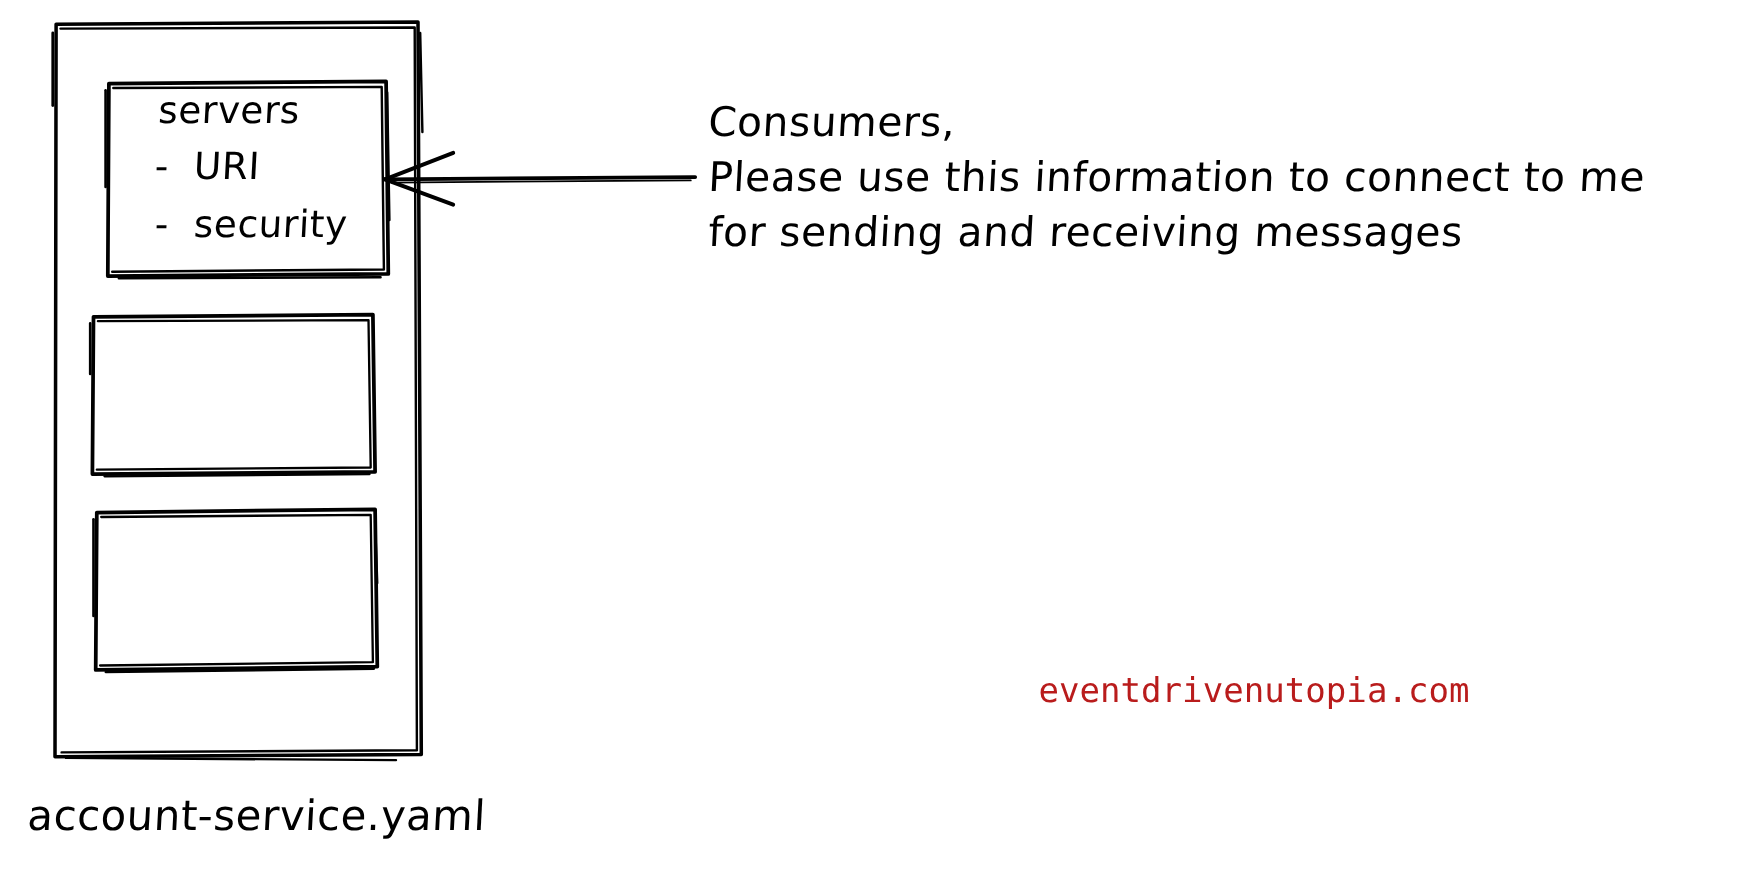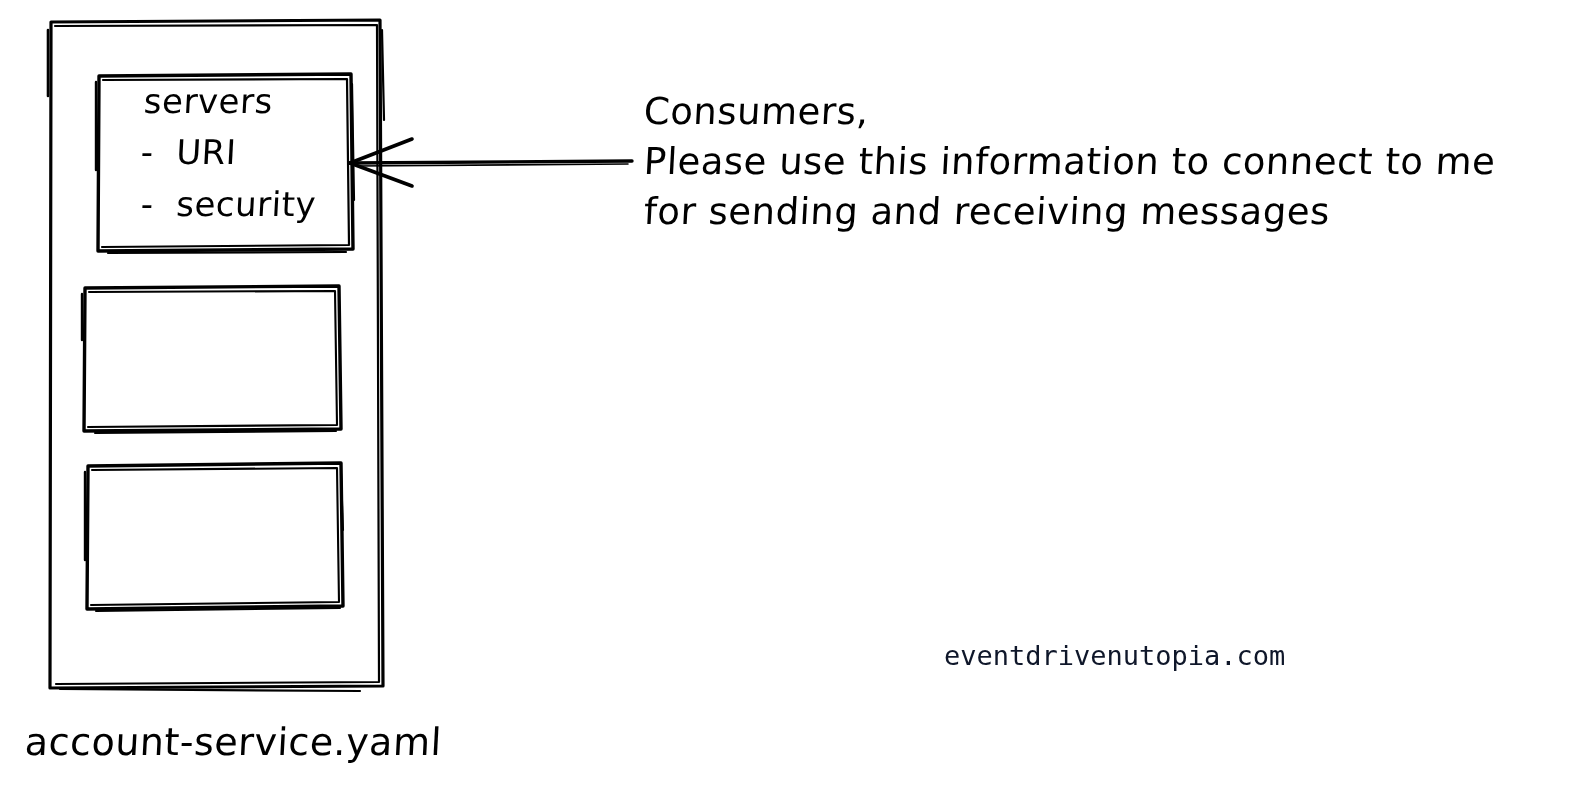--- a/index.html
+++ b/index.html
@@ -61,24 +61,24 @@
   #annot-line-2 { top: 193px; }
 
   #caption-file {
     left: 24px;
     top: 723px;
     font-size: 38px;
   }
   #watermark {
     position: absolute;
     left: 944px;
-    top: 640px;
+    top: 610px;
     font-family: "DejaVu Sans Mono", monospace;
-    font-size: 27px;
-    color: #0f172a;
+    font-size: 31px;
+    color: #b91c1c;
     white-space: pre;
     letter-spacing: 0px;
   }
 </style>
 </head>
 <body>
 
 <div id="canvas">
 
   <svg id="sketch-layer" viewBox="0 0 1590 803" xmlns="http://www.w3.org/2000/svg">

